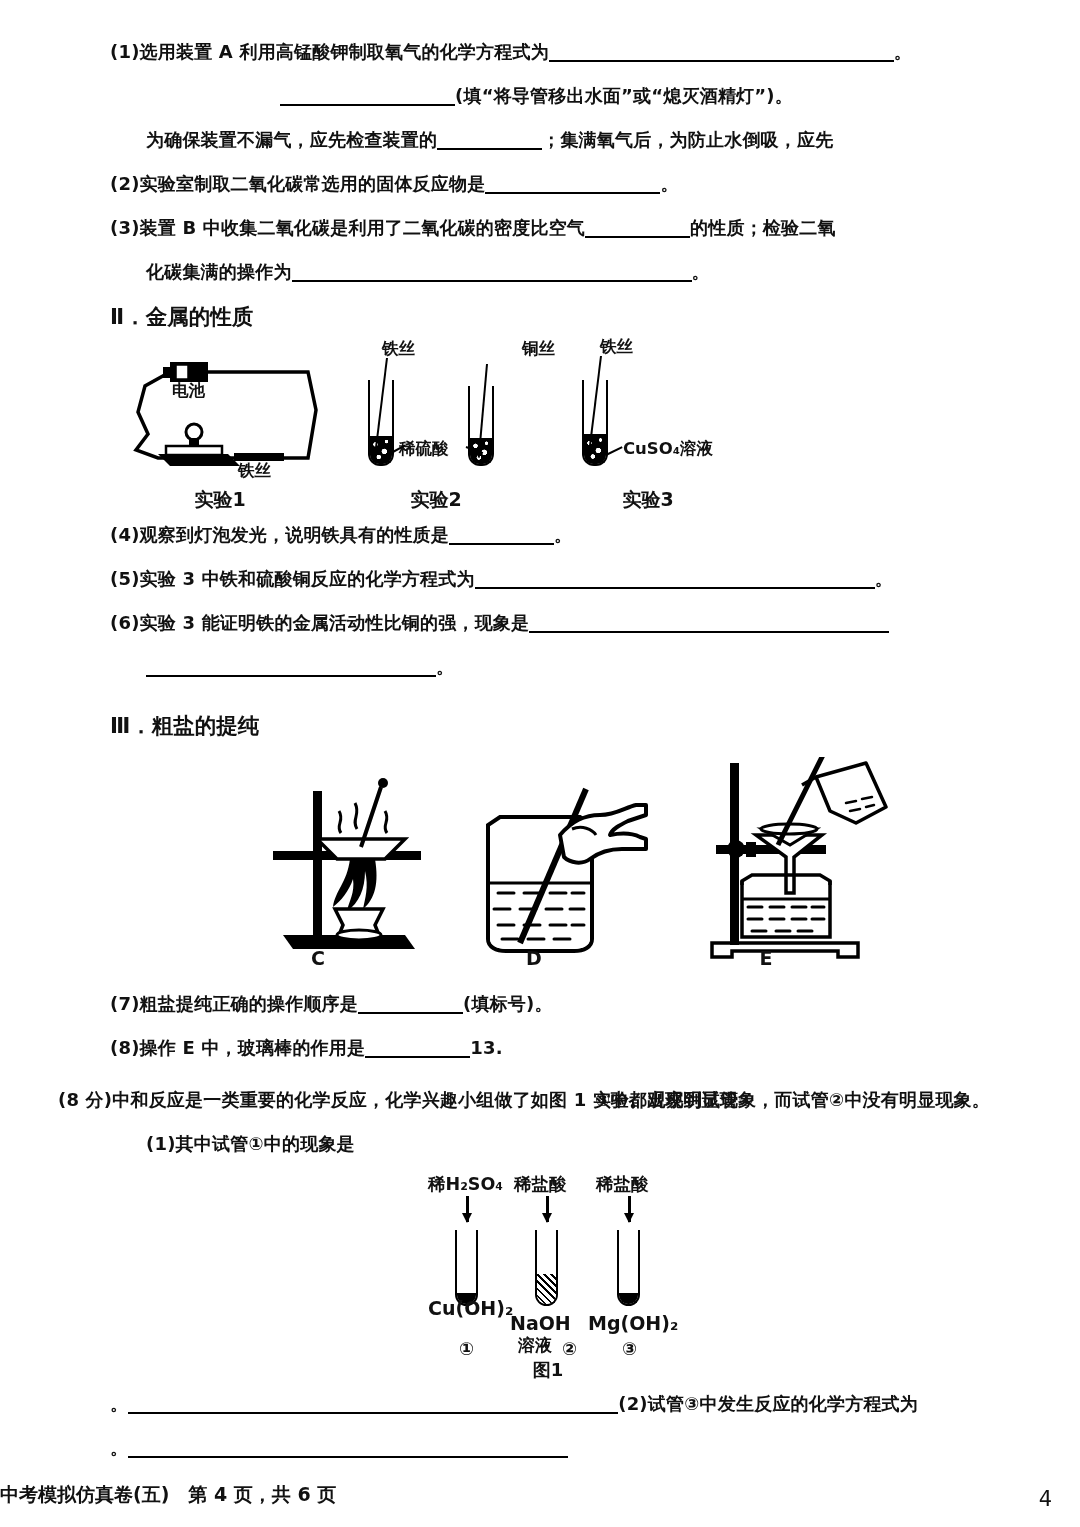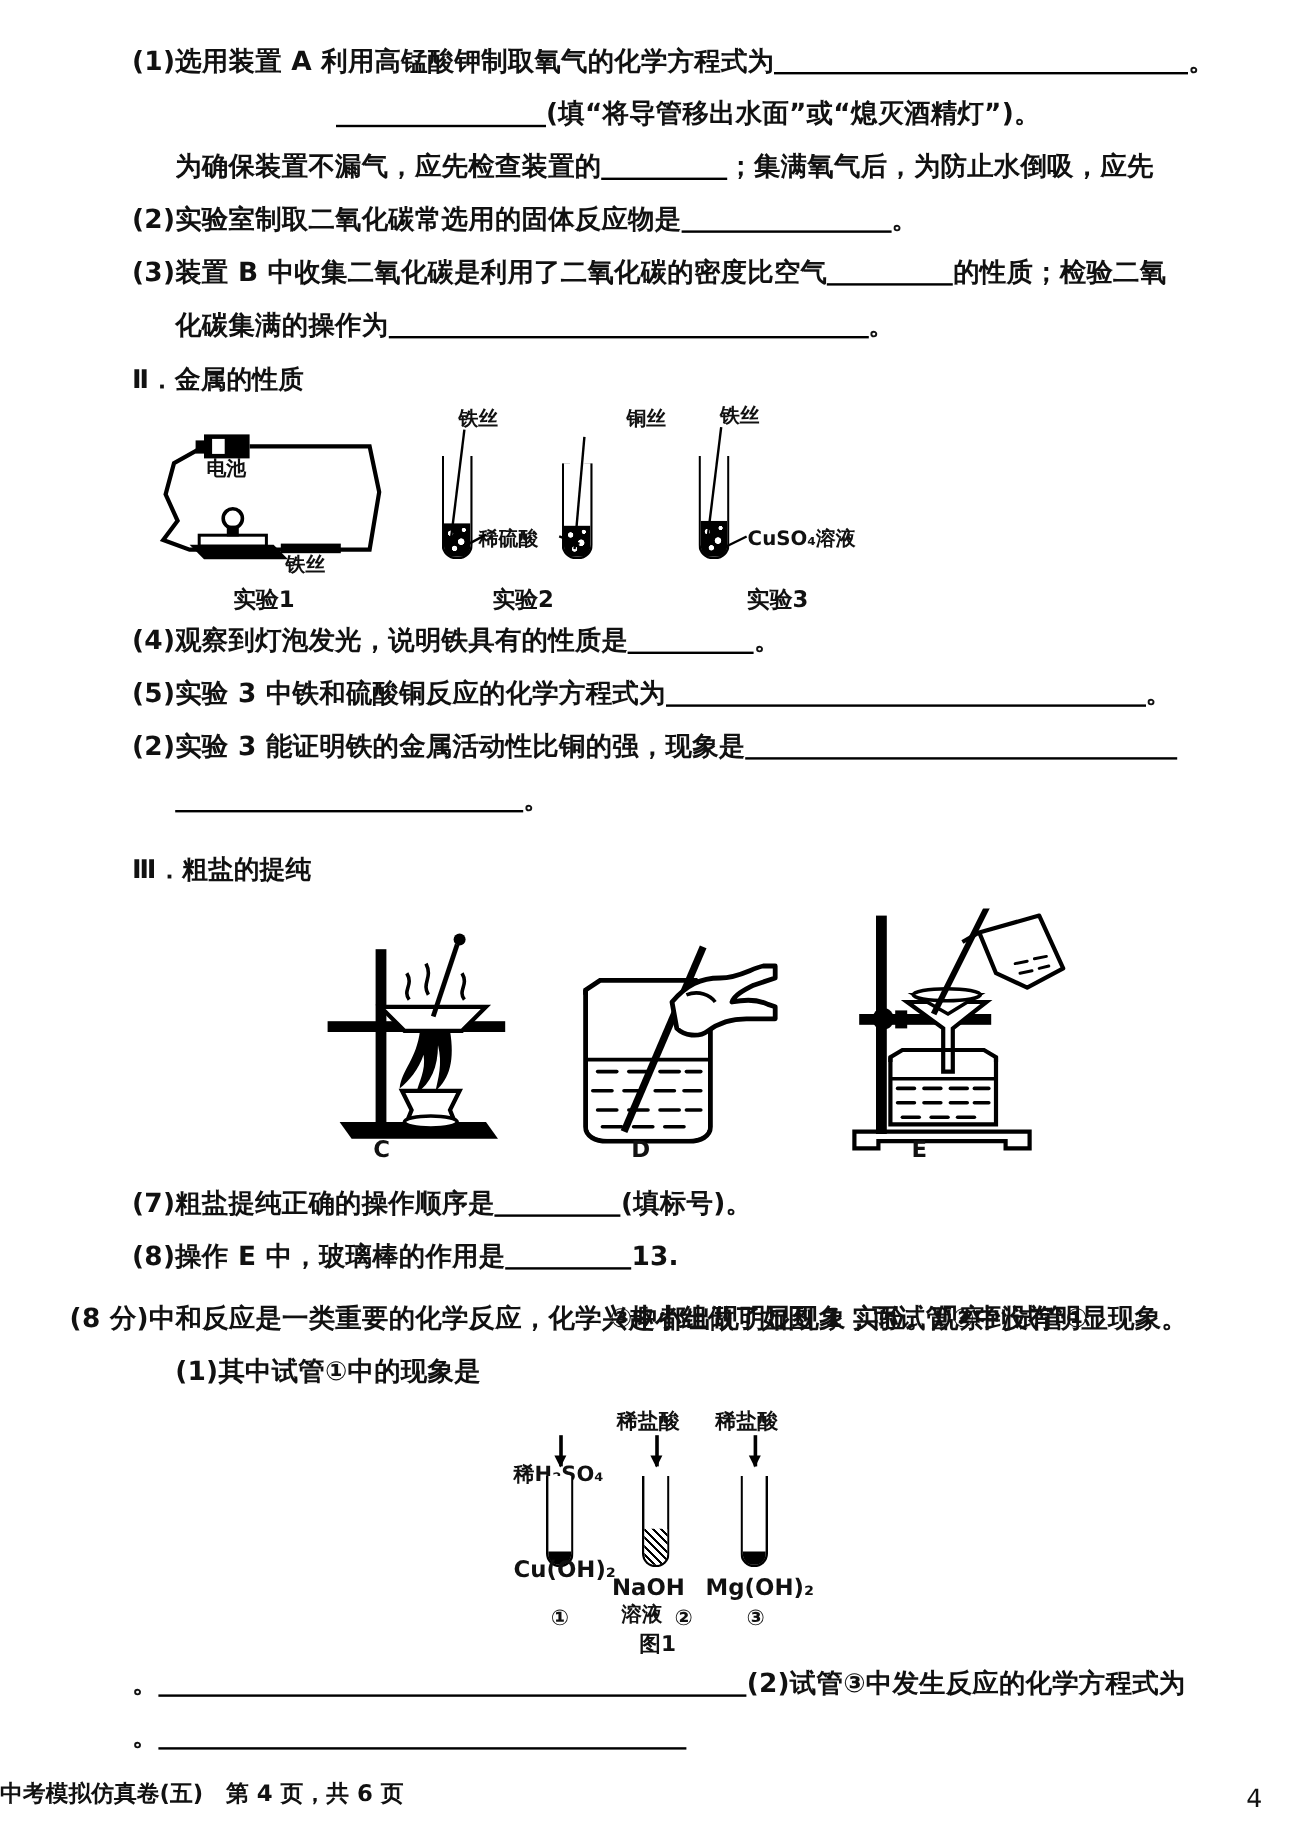--- a/index.html
+++ b/index.html
@@ -18,21 +18,21 @@
     width: 1080px; height: 1527px;
     padding: 0;
     box-sizing: border-box;
   }
   .content {
     position: absolute;
     left: 110px; top: 30px;
     width: 880px;
   }
   .q-line {
-    font-size: 22px;
+    font-size: 18px;
     font-weight: bold;
     line-height: 44px;
     letter-spacing: 0.2px;
     white-space: nowrap;
   }
   .q-line.indent { padding-left: 36px; }
   .q-line.indent2 { padding-left: 170px; }
   .blank {
     display: inline-block;
     border-bottom: 2px solid #000;
@@ -242,21 +242,21 @@
       <div class="fig-caption" style="left:478px;top:141px;width:120px;">实验3</div>
     </div>
 
     <div class="q-line">
       <span>(4)观察到灯泡发光，说明铁具有的性质是</span><span class="blank b-105"></span><span>。</span>
     </div>
     <div class="q-line">
       <span>(5)实验 3 中铁和硫酸铜反应的化学方程式为</span><span class="blank b-400"></span><span>。</span>
     </div>
     <div class="q-line">
-      <span>(2)实验 3 能证明铁的金属活动性比铜的强，现象是</span><span class="blank b-360"></span>
+      <span>(6)实验 3 能证明铁的金属活动性比铜的强，现象是</span><span class="blank b-360"></span>
     </div>
     <div class="q-line indent">
       <span class="blank b-290"></span><span>。</span>
     </div>
 
     <div class="section-head" style="margin-top:14px;">Ⅲ．粗盐的提纯</div>
 
     <div class="fig-salt">
 
       <div>
@@ -381,21 +381,21 @@
 
     <div class="q-line q13" style="margin-top:8px;">
       <span class="q-num">(8 分)中和反应是一类重要的化学反应，化学兴趣小组做了如图 1 实验。观察到试管①</span><span>③中都出现明显现象，而试管②中没有明显现象。</span>
     </div>
     <div class="q-line indent">
       <span>(1)其中试管①中的现象是</span>
     </div>
 
     <div class="fig-tubes">
 
-      <div class="lbl" style="left:318px;top:2px;font-size:17.5px;margin-top:44px;">稀H₂SO₄</div>
+      <div class="lbl" style="left:318px;top:2px;font-size:17.5px;">稀H₂SO₄</div>
       <div class="lbl" style="left:404px;top:2px;font-size:17.5px;">稀盐酸</div>
       <div class="lbl" style="left:486px;top:2px;font-size:17.5px;">稀盐酸</div>
 
       <div class="arrow-down" style="left:356px;top:26px;height:26px;"></div>
       <div class="arrow-down" style="left:436px;top:26px;height:26px;"></div>
       <div class="arrow-down" style="left:518px;top:26px;height:26px;"></div>
 
       <div class="tube" style="left:345px;top:60px;width:23px;height:76px;">
         <div class="tube-fill" style="height:11px;"></div>
       </div>

